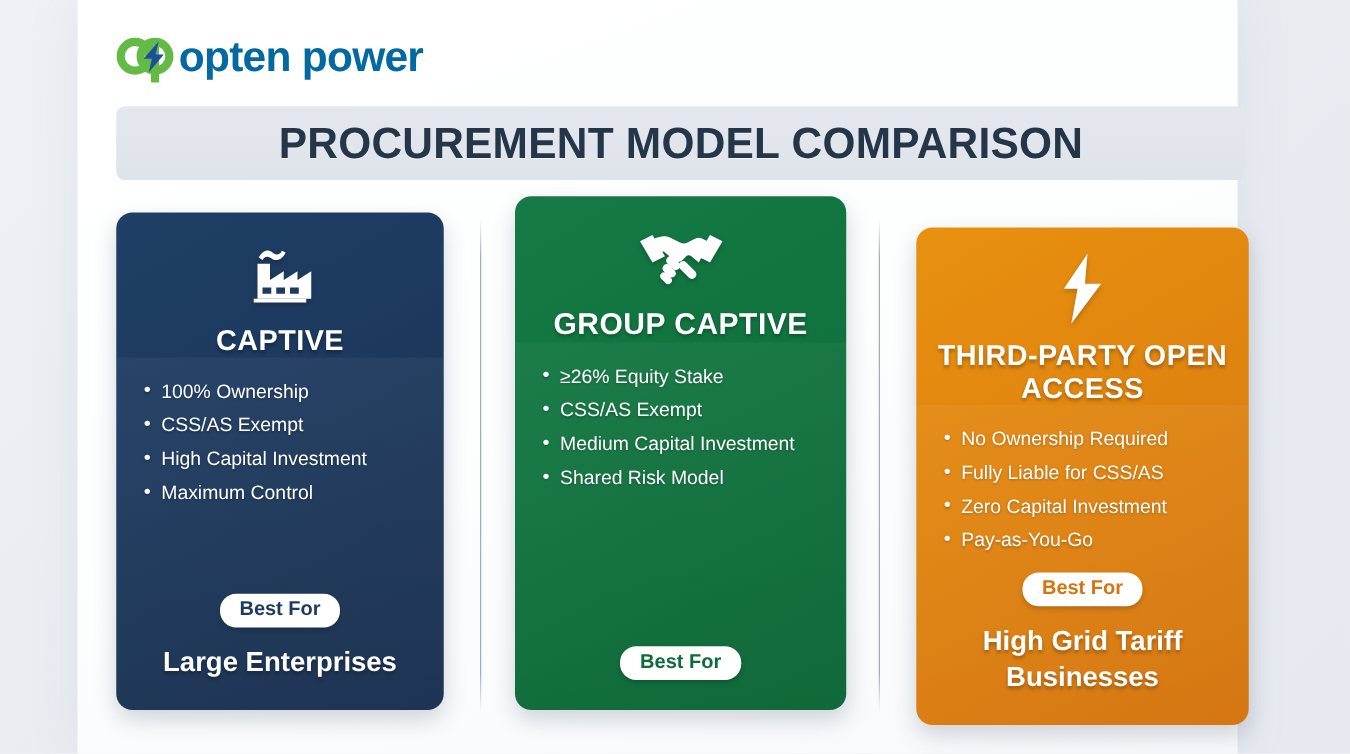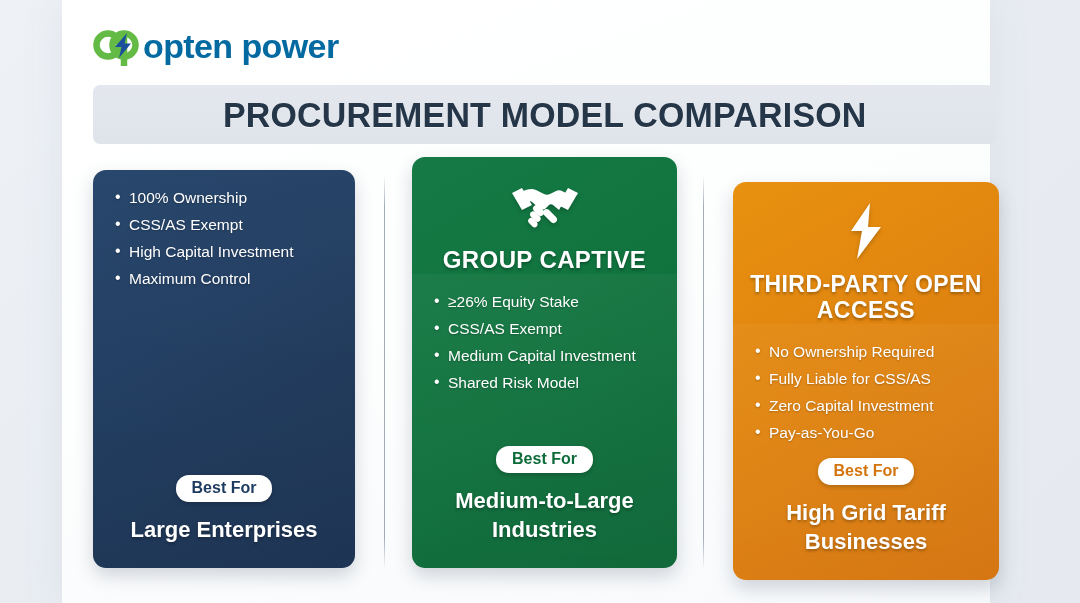--- a/index.html
+++ b/index.html
@@ -168,20 +168,33 @@
 <div class="titlebar">
   <h1>PROCUREMENT MODEL COMPARISON</h1>
 </div>
 
 <div class="cards">
 
   <div class="divider d1"></div>
   <div class="divider d2"></div>
 
   <div class="card navy">
+    <div class="card-head">
+      <div class="card-icon">
+        <svg width="64" height="58" viewBox="0 0 64 58" fill="#ffffff">
+          <path d="M15 16 c3-6 8-7 11-4 c2.5 2.5 6 2 7.5-1.5 l3 1.5 c-2.5 6-8 7.5-11.5 4.5 c-2.5-2-5.5-1.5-7 1.5 z"></path>
+          <path d="M14 21 h10 v13 l11-7 v7 l11-7 v7 l11-7 v22 H14 z"></path>
+          <rect x="18" y="40" width="7" height="5" fill="#1d3a5f"></rect>
+          <rect x="29" y="40" width="7" height="5" fill="#1d3a5f"></rect>
+          <rect x="40" y="40" width="7" height="5" fill="#1d3a5f"></rect>
+          <rect x="11" y="49" width="42" height="3" fill="#ffffff"></rect>
+        </svg>
+      </div>
+      <div class="card-title">CAPTIVE</div>
+    </div>
     <div class="card-body">
       <ul class="feature-list">
         <li>100% Ownership</li>
         <li>CSS/AS Exempt</li>
         <li>High Capital Investment</li>
         <li>Maximum Control</li>
       </ul>
       <div class="card-foot">
         <div class="badge">Best For</div>
         <div class="foot-text">Large Enterprises</div>
@@ -206,21 +219,20 @@
     </div>
     <div class="card-body">
       <ul class="feature-list">
         <li>≥26% Equity Stake</li>
         <li>CSS/AS Exempt</li>
         <li>Medium Capital Investment</li>
         <li>Shared Risk Model</li>
       </ul>
       <div class="card-foot">
         <div class="badge">Best For</div>
-        <div class="foot-text">Medium-to-Large Industries</div>
       </div>
     </div>
   </div>
 
   <div class="card orange">
     <div class="card-head">
       <div class="card-icon">
         <svg width="46" height="60" viewBox="0 0 46 60" fill="#ffffff">
           <path d="M27 2 L8 30 h11 L14 58 L38 26 H25 Z"></path>
         </svg>

